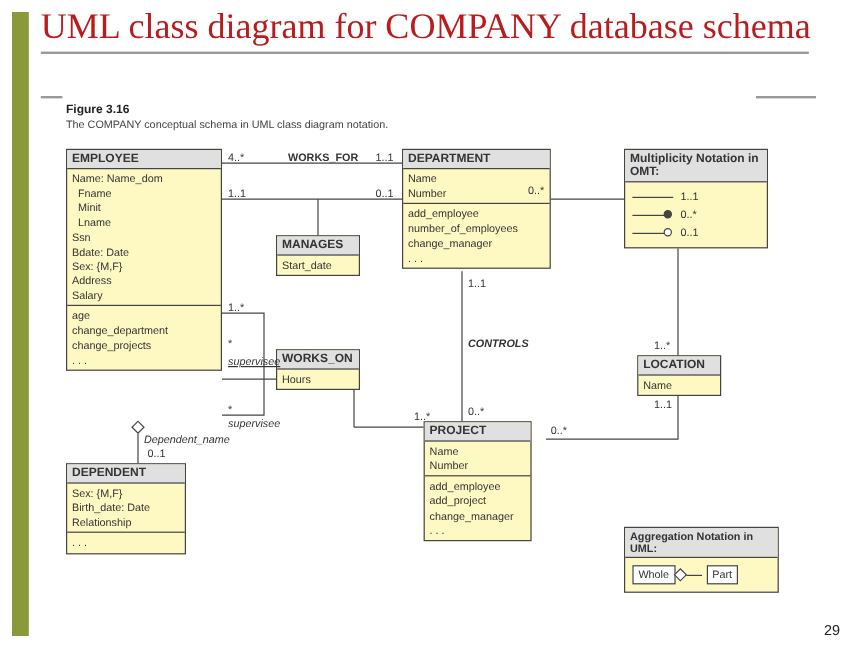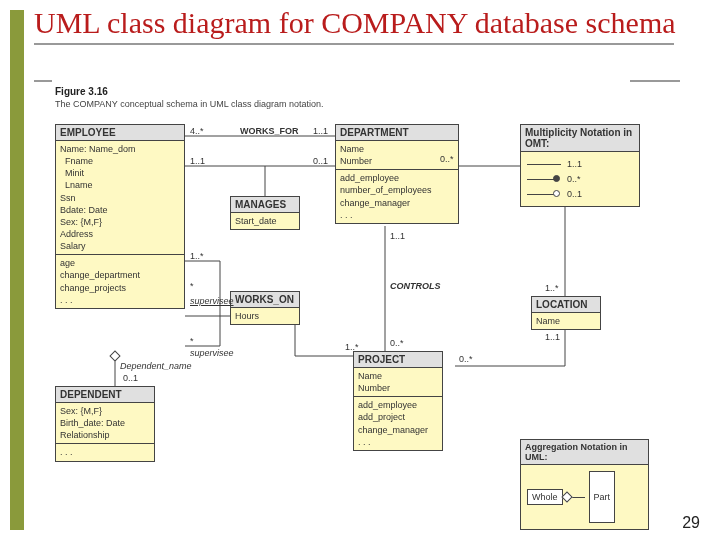--- a/index.html
+++ b/index.html
@@ -88,21 +88,21 @@
     background: transparent;
     white-space: nowrap;
   }
   .lbl.b { font-weight: bold; }
   .lbl.i { font-style: italic; }
   .pagenum {
     position: absolute;
     right: 20px;
     bottom: 8px;
     font-family: Arial, sans-serif;
-    font-size: 16px;
+    font-size: 12px;
     color: #222;
   }
   .diamond {
     position: absolute;
     width: 8px; height: 8px;
     border: 1px solid #444;
     background: #fff;
     transform: rotate(45deg);
   }
   .dot {
@@ -239,21 +239,21 @@
     </div>
   </div>
 
   <div class="box" style="left:465px; top:310px; width:129px;margin-top:43px;">
     <div class="box-head" style="font-size:9px;">Aggregation Notation in UML:</div>
     <div class="box-sec" style="padding:6px; display:flex; align-items:center; gap:4px;">
       <span style="border:1px solid #444;padding:1px 4px;background:#fff;text-align:right;">Whole</span>
       <span style="position:relative;width:18px;height:1px;background:#444;">
         <span class="diamond" style="left:-4px;top:-4px;"></span>
       </span>
-      <span style="border:1px solid #444;padding:19px 4px;background:#fff;">Part</span>
+      <span style="border:1px solid #444;padding:1px 4px;background:#fff;">Part</span>
     </div>
   </div>
 
   <div class="lbl b" style="left:185px; top:40px;">WORKS_FOR</div>
   <div class="lbl" style="left:135px; top:40px;">4..*</div>
   <div class="lbl" style="left:258px; top:40px;">1..1</div>
 
   <div class="lbl" style="left:135px; top:70px;">1..1</div>
   <div class="lbl" style="left:258px; top:70px;">0..1</div>
 

